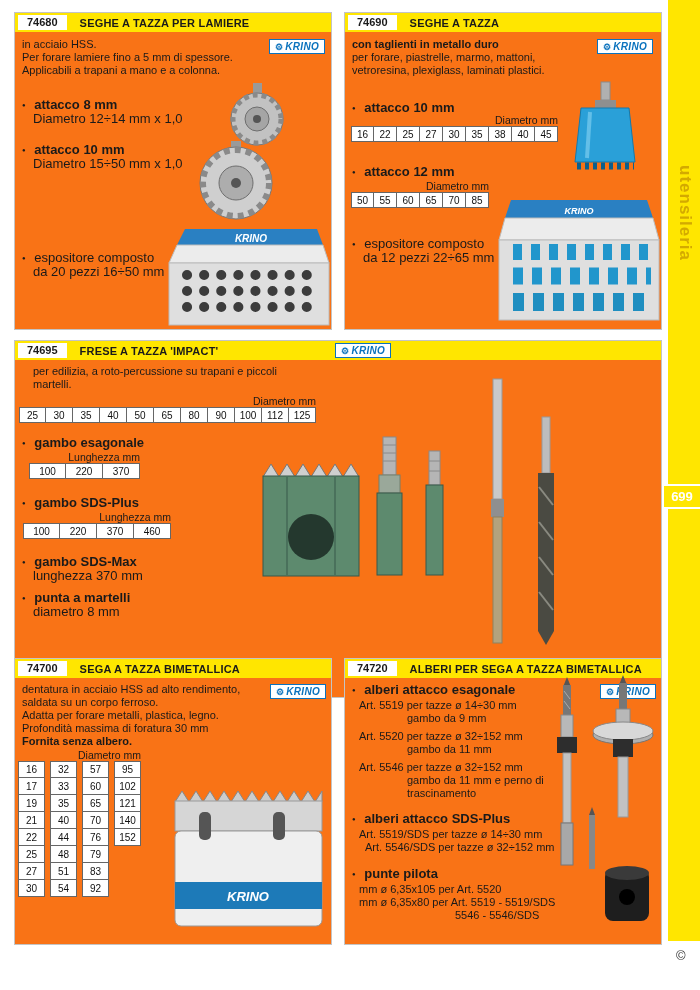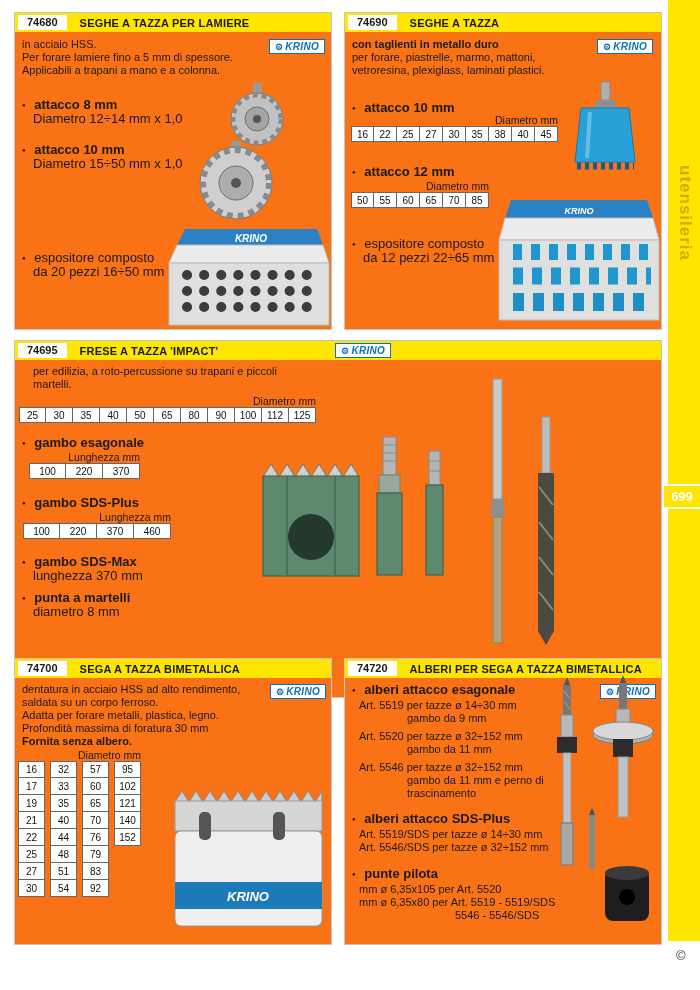--- a/index.html
+++ b/index.html
@@ -337,21 +337,21 @@
     <div class="txt" style="left:62px;top:53px">gambo da 9 mm</div>
     <div class="txt" style="left:14px;top:71px">Art. 5520 per tazze ø 32÷152 mm</div>
     <div class="txt" style="left:62px;top:84px">gambo da 11 mm</div>
     <div class="txt" style="left:14px;top:102px">Art. 5546 per tazze ø 32÷152 mm</div>
     <div class="txt" style="left:62px;top:115px">gambo da 11 mm e perno di</div>
     <div class="txt" style="left:62px;top:128px">trascinamento</div>
     <div class="b-row" style="left:7px;top:153px">
       <span class="b-label">alberi attacco SDS-Plus</span>
     </div>
     <div class="txt" style="left:14px;top:169px">Art. 5519/SDS per tazze ø 14÷30 mm</div>
-    <div class="txt" style="left:14px;top:182px">Art. 5546/SDS per tazze ø 32÷152 mm</div>
+    <div class="txt" style="left:20px;top:182px">Art. 5546/SDS per tazze ø 32÷152 mm</div>
     <div class="b-row" style="left:7px;top:208px">
       <span class="b-label">punte pilota</span>
     </div>
     <div class="txt" style="left:14px;top:224px">mm ø 6,35x105 per Art. 5520</div>
     <div class="txt" style="left:14px;top:237px">mm ø 6,35x80 per Art. 5519 - 5519/SDS</div>
     <div class="txt" style="left:110px;top:250px">5546 - 5546/SDS</div>
     <svg class="art" style="left:200px;top:14px" width="115" height="262" viewBox="0 0 115 262">
       <g>
         <path d="M22 4 l4 10 l-8 0 Z" fill="#555"></path>
         <rect x="18" y="12" width="8" height="30" fill="#777"></rect>

